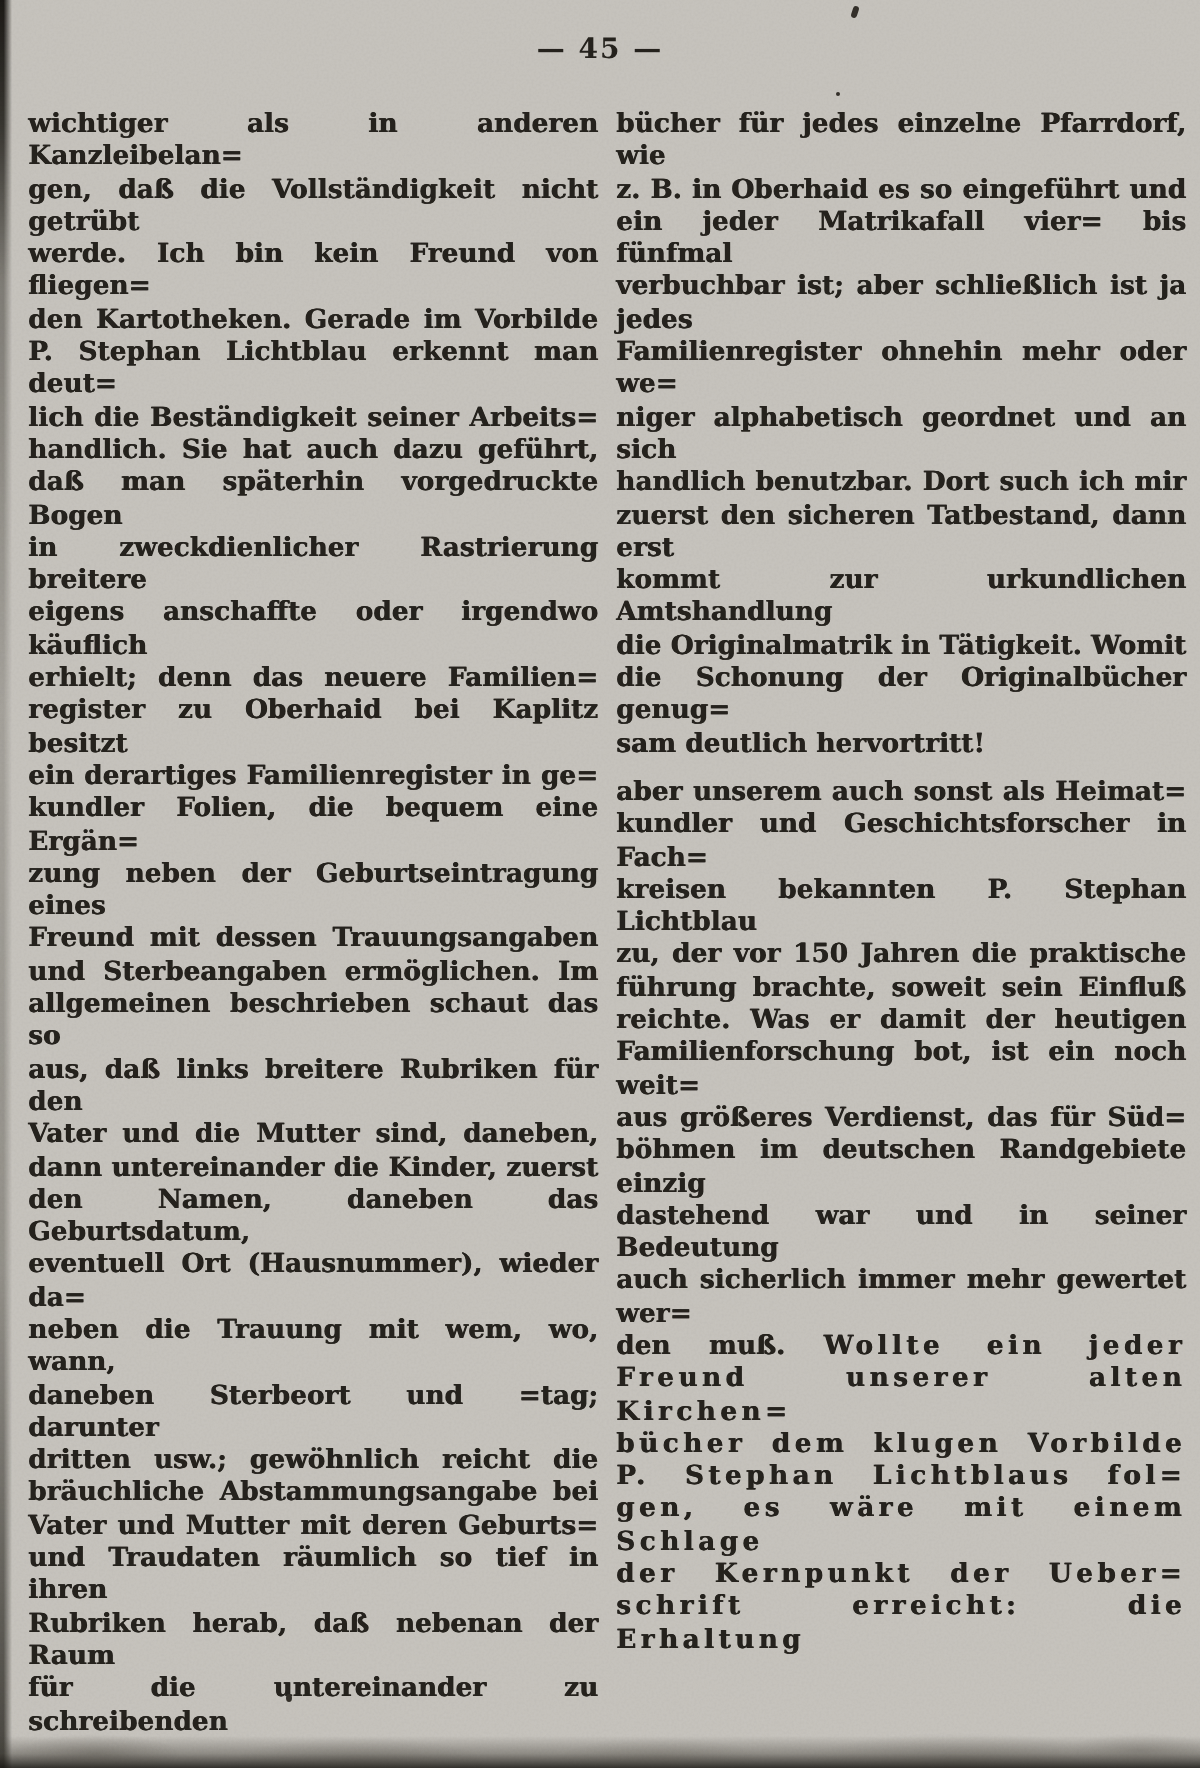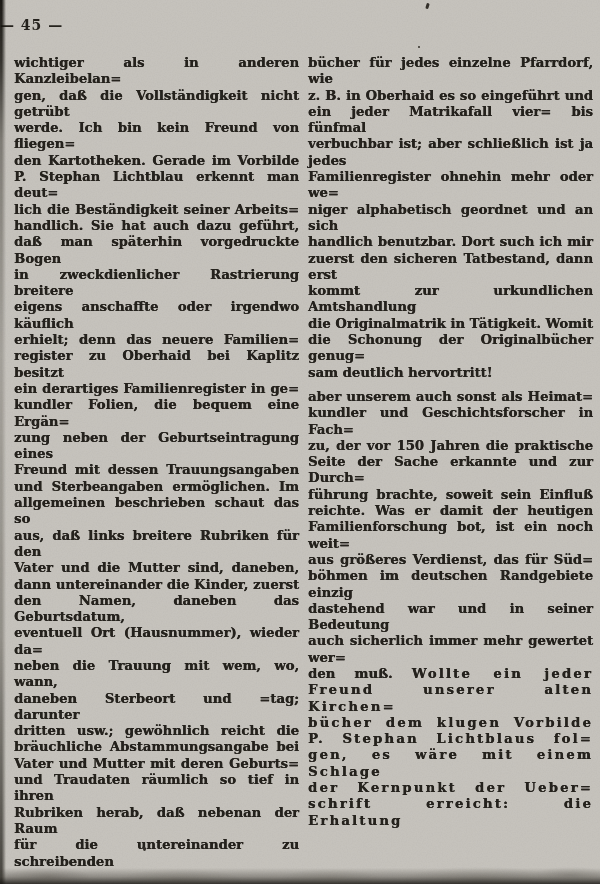--- a/index.html
+++ b/index.html
@@ -35,21 +35,21 @@
       radial-gradient(50px 12px at 95% 90%, rgba(70,66,58,.4), transparent 70%);
   }
   .speck{position:absolute;background:#34302a;border-radius:50%;}
   .speck.s1{left:426px;top:3px;width:3px;height:6px;transform:rotate(18deg);border-radius:2px;}
   .speck.s2{left:418px;top:46px;width:2px;height:2px;}
   .speck.s3{left:143px;top:847px;width:3px;height:4px;}
   .grain{position:absolute;inset:0;width:100%;height:100%;opacity:.16;pointer-events:none;mix-blend-mode:multiply;}
 
   .page-number{
     position:absolute;top:17px;left:0;right:0;
-    text-align:left;font-size:14px;font-weight:700;letter-spacing:1px;
+    text-align:center;font-size:14px;font-weight:700;letter-spacing:1px;
   }
   .columns{
     position:absolute;top:55px;left:14px;width:579px;
     display:flex;gap:9px;
   }
   .col{flex:1 1 0;min-width:0;}
   .para{margin:0;}
   .para + .para{margin-top:8px;}
   .line{
     font-size:13.2px;line-height:16.3px;font-weight:700;
@@ -115,22 +115,22 @@
           <div class="line">handlich benutzbar. Dort such ich mir</div>
           <div class="line">zuerst den sicheren Tatbestand, dann erst</div>
           <div class="line">kommt zur urkundlichen Amtshandlung</div>
           <div class="line">die Originalmatrik in Tätigkeit. Womit</div>
           <div class="line">die Schonung der Originalbücher genug=</div>
           <div class="line last">sam deutlich hervortritt!</div>
         </div>
         <div class="para">
           <div class="line">aber unserem auch sonst als Heimat=</div>
           <div class="line">kundler und Geschichtsforscher in Fach=</div>
+          <div class="line">kreisen bekannten P. Stephan Lichtblau</div>
           <div class="line">zu, der vor 150 Jahren die praktische</div>
-          <div class="line">Seite der Sache erkannte und zur Durch=</div>
           <div class="line">führung brachte, soweit sein Einfluß</div>
           <div class="line">reichte. Was er damit der heutigen</div>
           <div class="line">Familienforschung bot, ist ein noch weit=</div>
           <div class="line">aus größeres Verdienst, das für Süd=</div>
           <div class="line">böhmen im deutschen Randgebiete einzig</div>
           <div class="line">dastehend war und in seiner Bedeutung</div>
           <div class="line">auch sicherlich immer mehr gewertet wer=</div>
           <div class="line"><span>den muß. </span><span class="sp">Wollte ein jeder</span></div>
           <div class="line sp">Freund unserer alten Kirchen=</div>
           <div class="line sp">bücher dem klugen Vorbilde</div>

